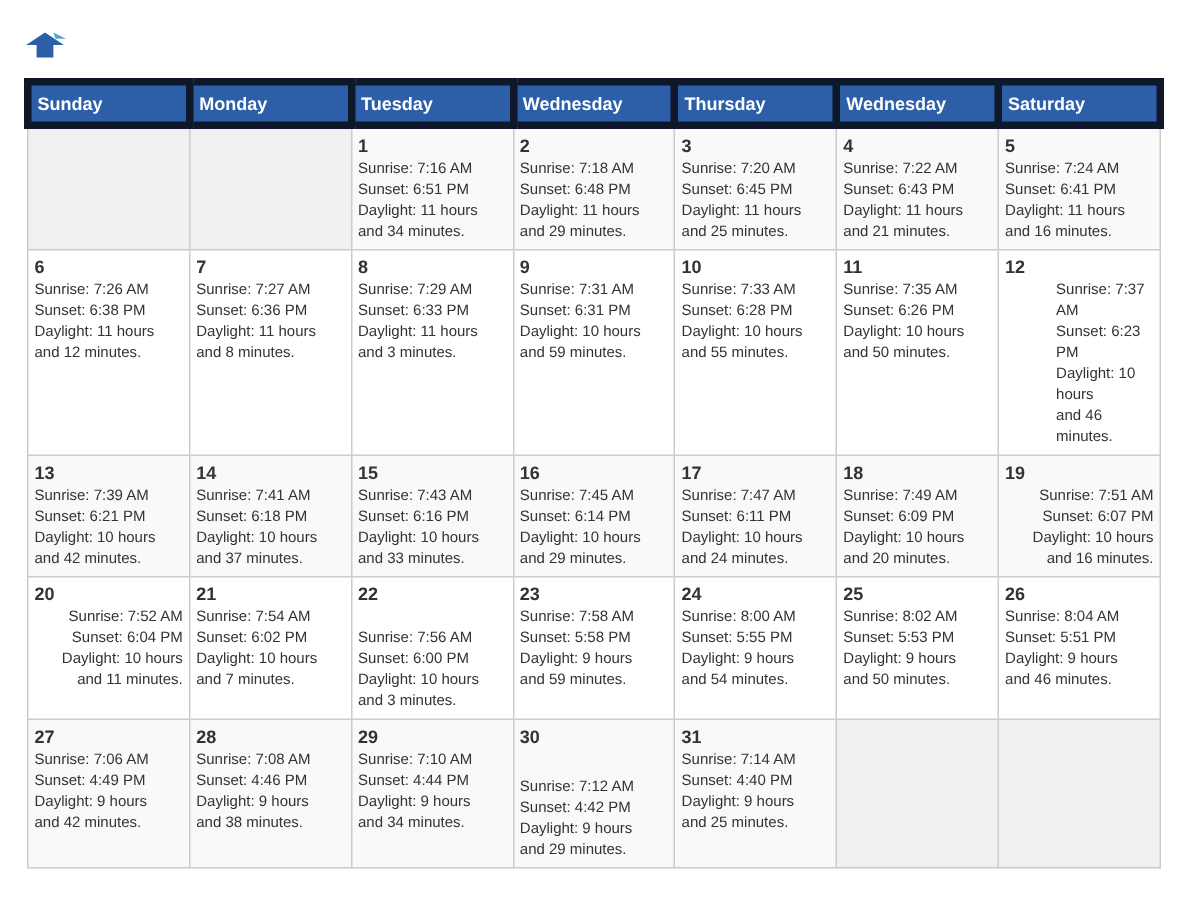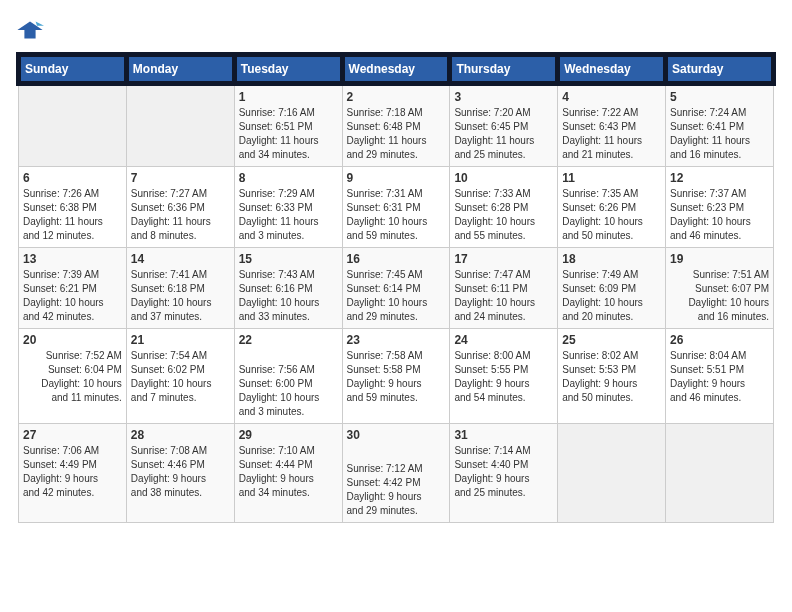--- a/index.html
+++ b/index.html
@@ -194,21 +194,21 @@
         </td>
         <td>
           <span class="day-num">11</span>
           <div class="day-info" style="white-space: pre-line;">Sunrise: 7:35 AM
 Sunset: 6:26 PM
 Daylight: 10 hours
 and 50 minutes.</div>
         </td>
         <td>
           <span class="day-num">12</span>
-          <div class="day-info" style="white-space: pre-line;">Sunrise: 7:37 AM
+          <div class="day-info" style="white-space: pre-line; margin-left: 34px;">Sunrise: 7:37 AM
 Sunset: 6:23 PM
 Daylight: 10 hours
 and 46 minutes.</div>
         </td>
       </tr>
       <tr>
         <td>
           <span class="day-num">13</span>
           <div class="day-info" style="white-space: pre-line;">Sunrise: 7:39 AM
 Sunset: 6:21 PM

